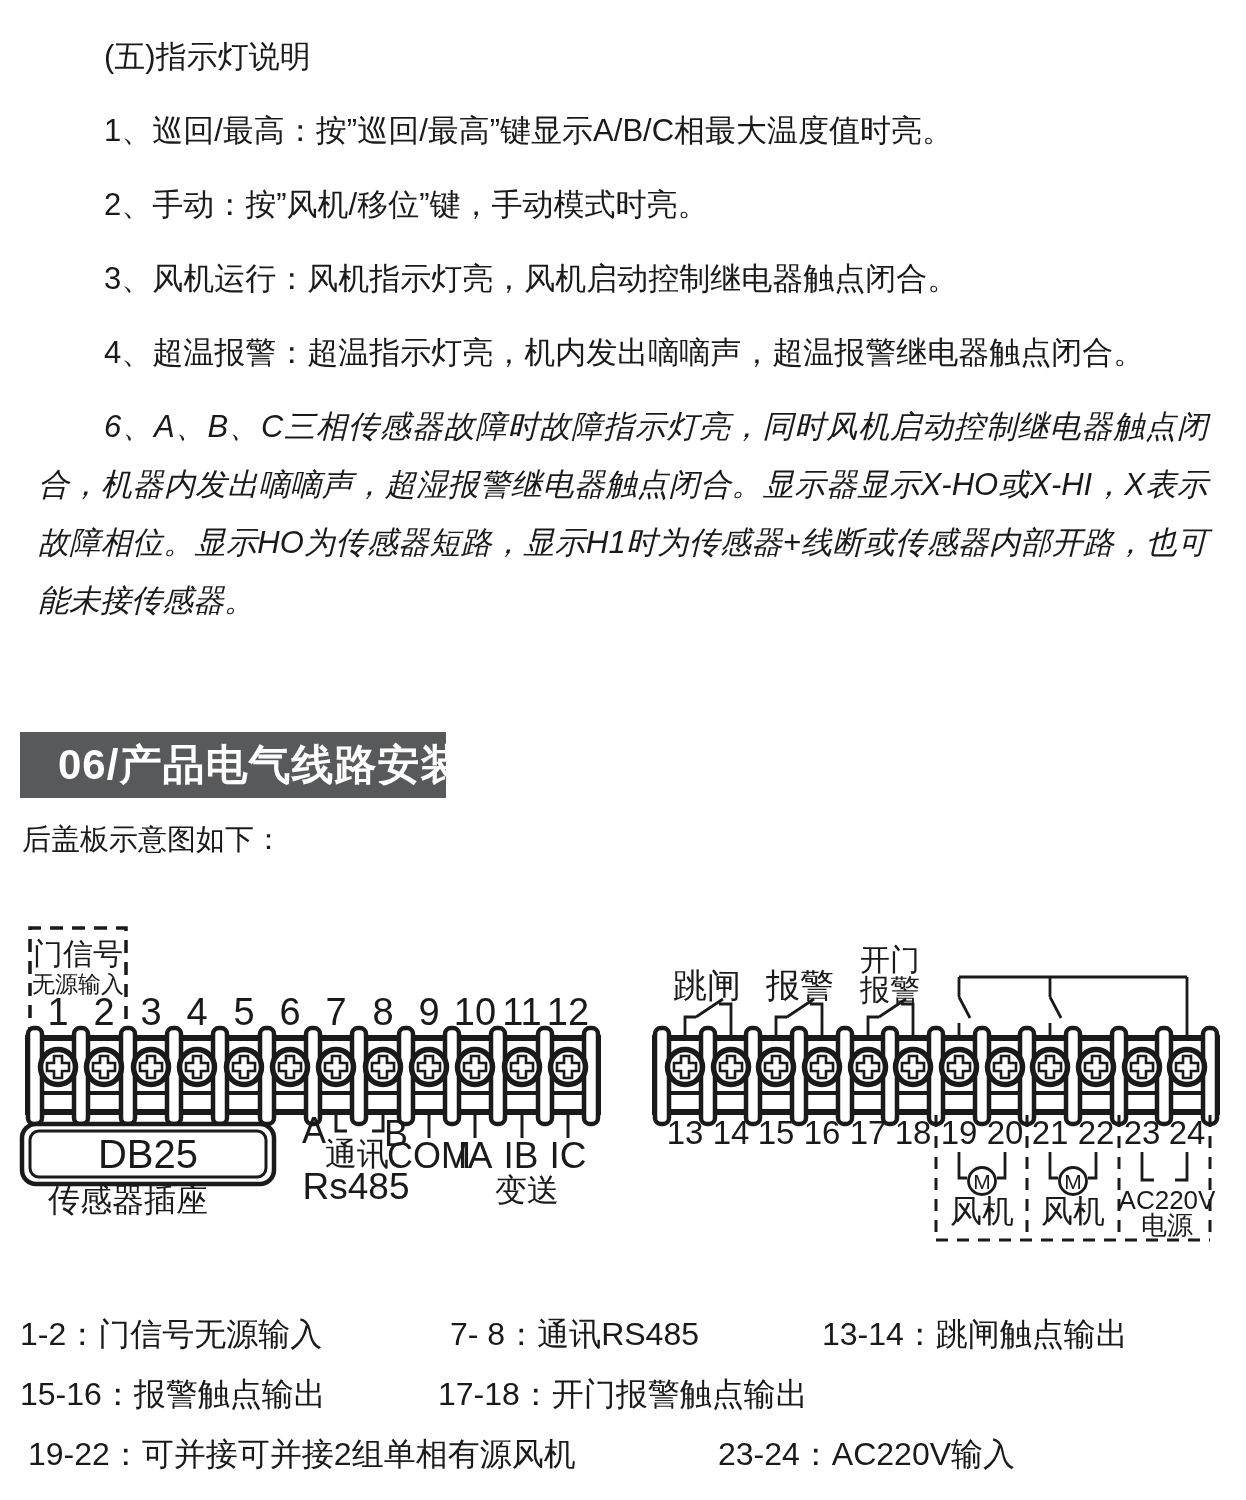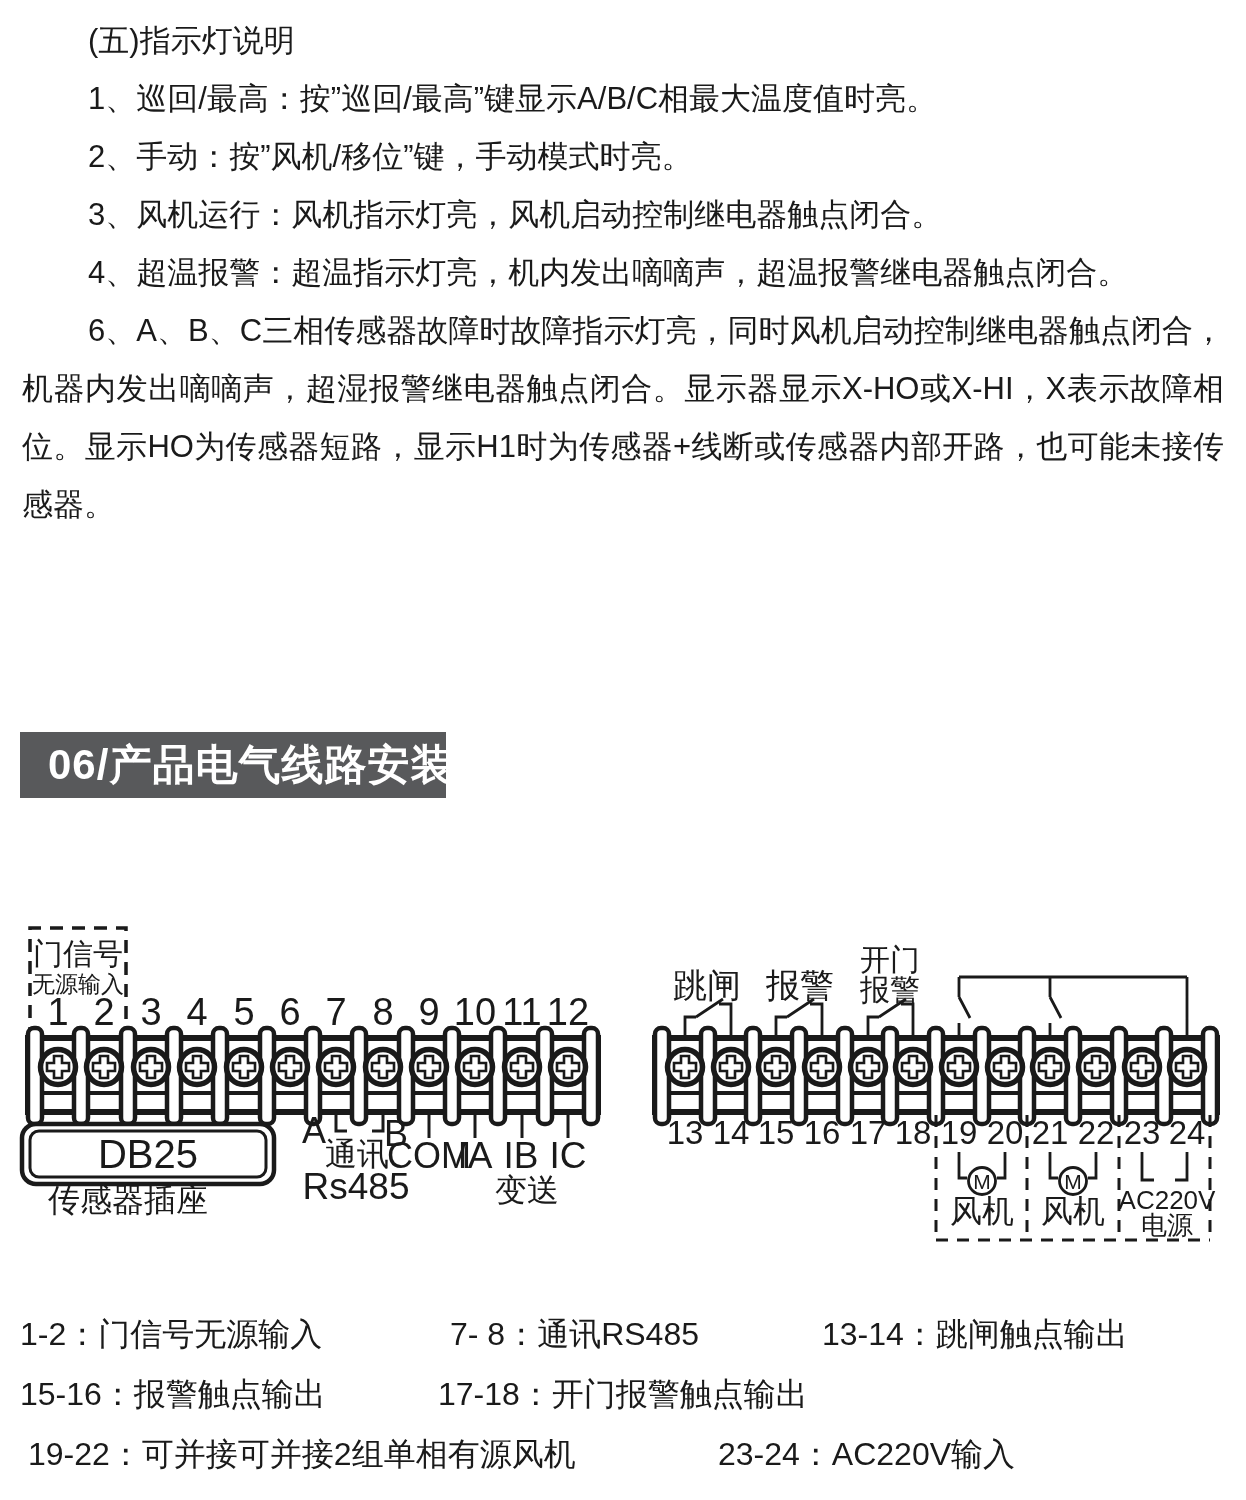--- a/index.html
+++ b/index.html
@@ -2,26 +2,26 @@
 <html><head>
 <meta charset="utf-8">
 <style>
   html,body{margin:0;padding:0;background:#ffffff;}
   .page{
     position:relative;width:1246px;height:1500px;background:#ffffff;
     font-family:"Liberation Sans","DejaVu Sans",sans-serif;color:#1a1a1a;overflow:hidden;
   }
   
   .sec5{position:absolute;left:22px;top:12px;width:1202px;font-size:31px;line-height:58px;}
-  .sec5 p{margin:0;text-indent:66px;}
-  .sec5 p.wrap{text-align:justify;}
+  .sec5 p{margin:16px;text-indent:66px;}
+  .sec5 p.wrap{text-align:justify;font-style:italic;}
   
   .sec-header{
     position:absolute;left:20px;top:732px;width:426px;height:66px;background:#58595b;
-    color:#ffffff;font-size:42px;font-weight:bold;line-height:66px;padding-left:28px;
+    color:#ffffff;font-size:42px;font-weight:bold;line-height:66px;padding-left:38px;
     box-sizing:border-box;letter-spacing:1px;white-space:nowrap;
   }
   .intro{position:absolute;left:22px;top:820px;font-size:29px;}
   
   svg.diagram{position:absolute;left:0;top:900px;}
   svg.diagram text{fill:#1a1a1a;font-family:"Liberation Sans","DejaVu Sans",sans-serif;}
   
   .legend span{position:absolute;font-size:32px;white-space:nowrap;}
 </style>
 </head>
@@ -32,20 +32,21 @@
   <div class="sec5">
     <p>(五)指示灯说明</p>
     <p>1、巡回/最高：按”巡回/最高”键显示A/B/C相最大温度值时亮。</p>
     <p>2、手动：按”风机/移位”键，手动模式时亮。</p>
     <p>3、风机运行：风机指示灯亮，风机启动控制继电器触点闭合。</p>
     <p>4、超温报警：超温指示灯亮，机内发出嘀嘀声，超温报警继电器触点闭合。</p>
     <p class="wrap">6、A、B、C三相传感器故障时故障指示灯亮，同时风机启动控制继电器触点闭合，机器内发出嘀嘀声，超湿报警继电器触点闭合。显示器显示X-HO或X-HI，X表示故障相位。显示HO为传感器短路，显示H1时为传感器+线断或传感器内部开路，也可能未接传感器。</p>
   </div>
 
   <div class="sec-header">06/产品电气线路安装</div>
+  <div class="intro">后盖板示意图如下：</div>
 
   <svg class="diagram" width="1246" height="370" viewBox="0 0 1246 370">
     <defs>
       <g id="screw">
         <circle r="17.5" fill="#ffffff" stroke="#1a1a1a" stroke-width="5.5"></circle>
         <path d="M -4 -11 H 4 V -4 H 11 V 4 H 4 V 11 H -4 V 4 H -11 V -4 H -4 Z" fill="#ffffff" stroke="#1a1a1a" stroke-width="2.6"></path>
       </g>
     </defs>
 
     <g stroke="#1a1a1a" fill="none">

